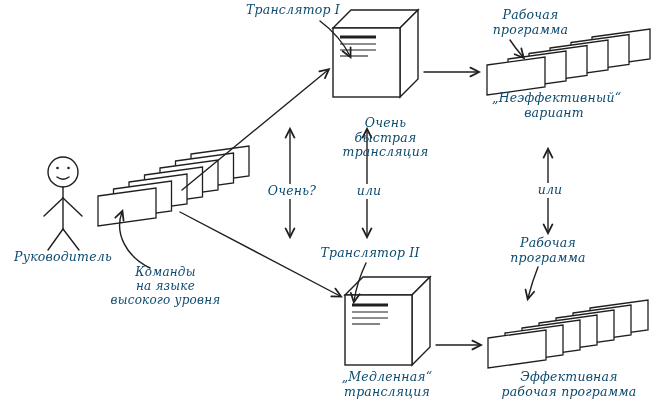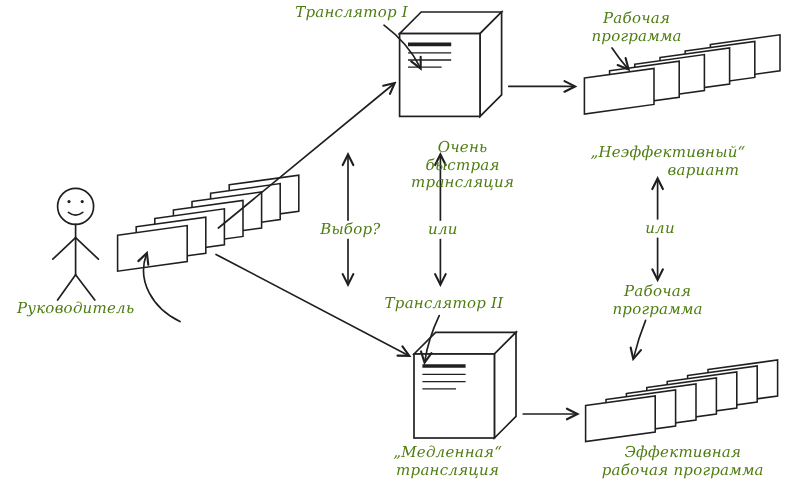--- a/index.html
+++ b/index.html
@@ -1,18 +1,18 @@
 <!DOCTYPE html>
 <html><head>
 <meta charset="utf-8">
 <style>
   html,body{margin:0;padding:0;background:#fff;}
   .stage{
     position:relative;width:658px;height:409px;background:#ffffff;
-    font-family:"DejaVu Serif", serif;font-style:italic;color:#4d7c0f;
+    font-family:"DejaVu Serif", serif;font-style:italic;color:#0c4a6e;
     overflow:hidden;
   }
   .stage svg{position:absolute;left:0;top:0;}
   .lbl{
     position:absolute;white-space:pre-line;text-align:center;
     font-size:12.5px;line-height:1.16;letter-spacing:.2px;
   }
   .lbl.sm{font-size:12px;}
   .lbl.bg{background:#ffffff;padding:0 2px;}
 </style>
@@ -111,27 +111,30 @@
       <path d="M538,267 Q532,282 528,298" marker-end="url(#ah)"></path>
     </g>
   </svg>
 
   <div class="lbl" style="left:243px;top:3px;width:100px;">Транслятор I</div>
   <div class="lbl" style="left:478px;top:8px;width:105px;">Рабочая
 программа</div>
   <div class="lbl" style="left:333px;top:116px;width:105px;">Очень
 быстрая
 трансляция</div>
-  <div class="lbl" style="left:492px;top:120px;width:124px;text-align:right;">„Неэффективный“
+  <div class="lbl" style="left:492px;top:91px;width:124px;">„Неэффективный“
 вариант</div>
-  <div class="lbl bg" style="left:256px;top:184px;width:68px;">Выбор?</div>
+  <div class="lbl bg" style="left:256px;top:184px;width:68px;">Очень?</div>
   <div class="lbl bg" style="left:345px;top:184px;width:44px;">или</div>
   <div class="lbl bg" style="left:526px;top:183px;width:44px;">или</div>
   <div class="lbl" style="left:8px;top:250px;width:110px;">Руководитель</div>
   <div class="lbl" style="left:316px;top:246px;width:108px;">Транслятор II</div>
   <div class="lbl" style="left:498px;top:236px;width:100px;">Рабочая
 программа</div>
-  <div class="lbl" style="left:312px;top:370px;width:122px;">„Медленная“
+  <div class="lbl sm" style="left:103px;top:266px;width:125px;">Команды
+на языке
+высокого уровня</div>
+  <div class="lbl" style="left:326px;top:370px;width:122px;">„Медленная“
 трансляция</div>
   <div class="lbl" style="left:480px;top:370px;width:178px;">Эффективная
 рабочая программа</div>
 
 </div>
 
 </body></html>

